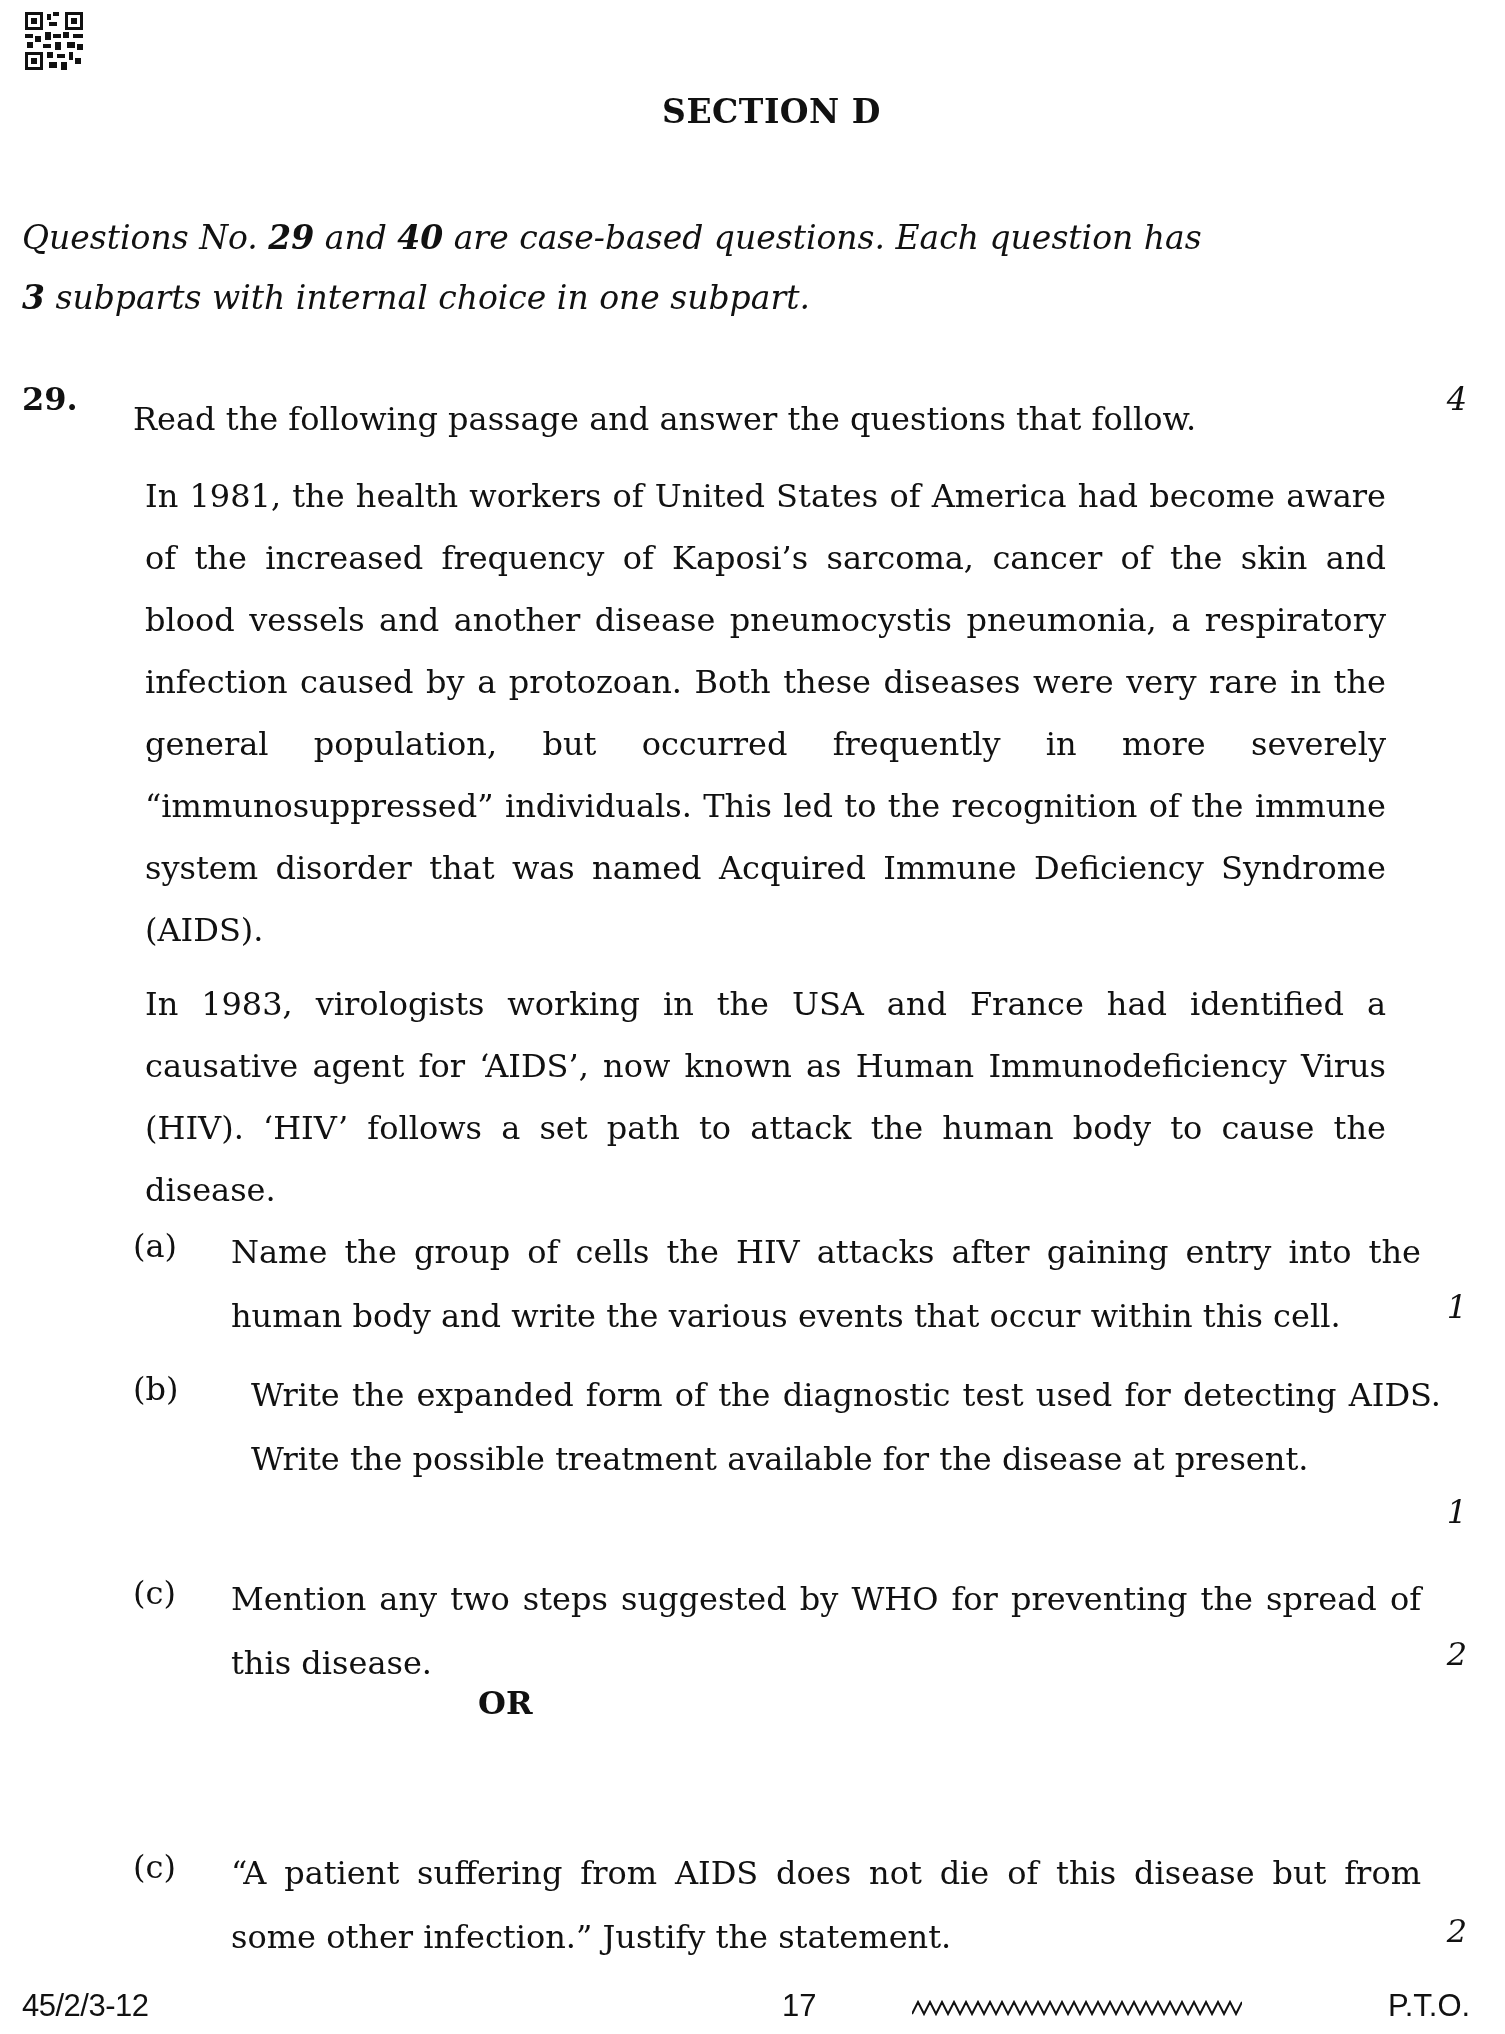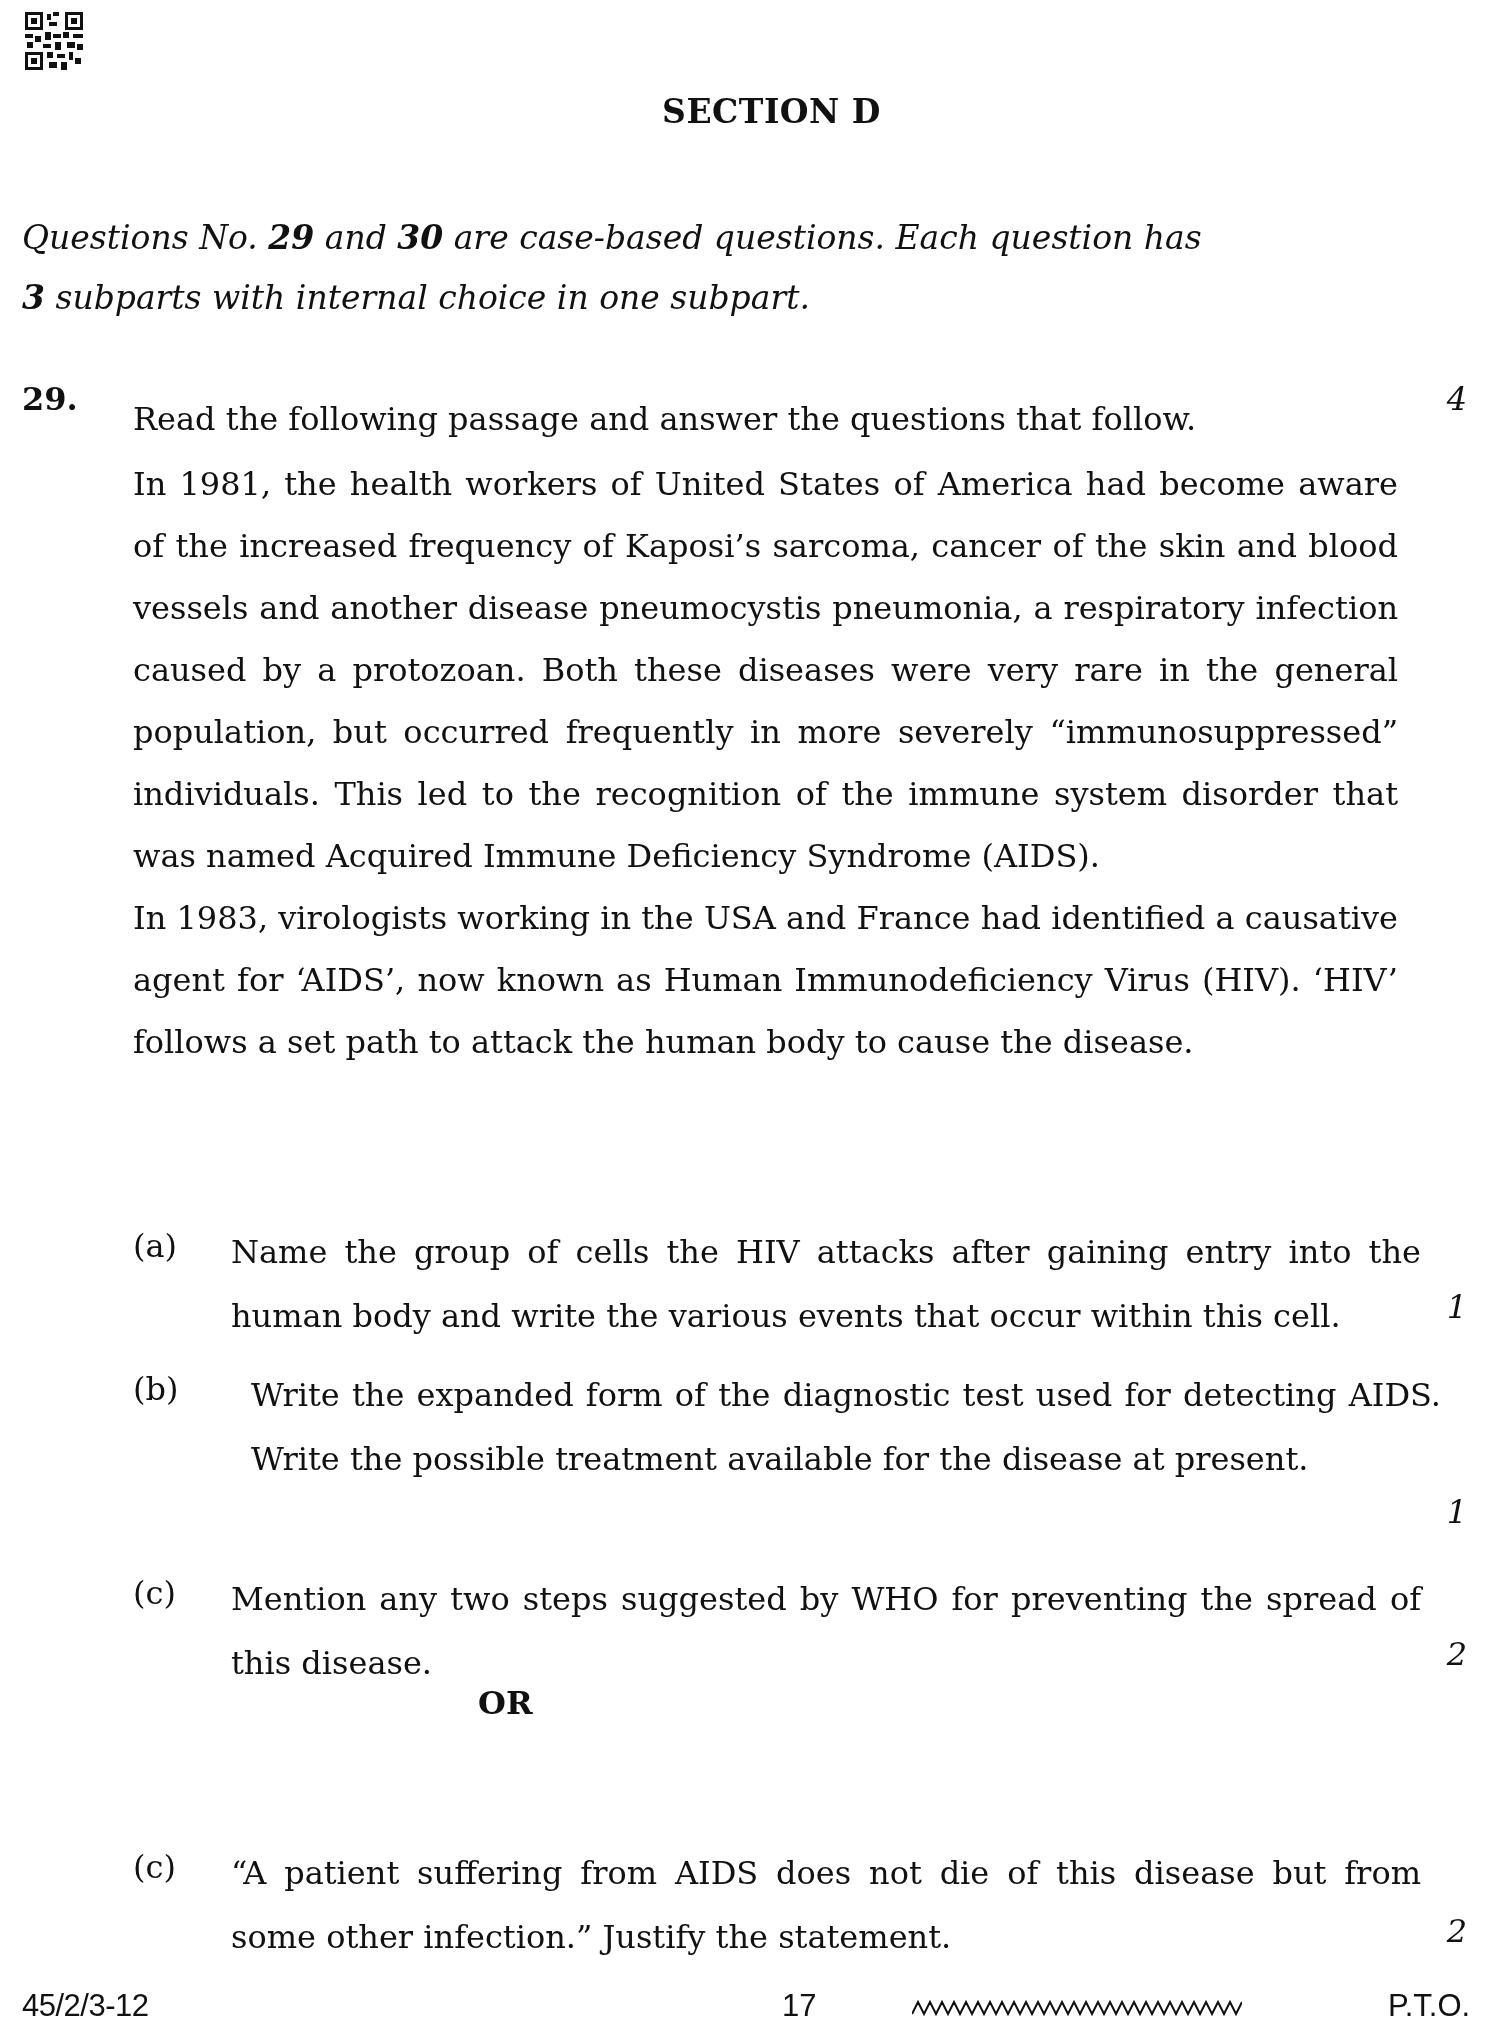--- a/index.html
+++ b/index.html
@@ -28,21 +28,21 @@
   .qhead {
     left: 133px; top: 380px; font-size: 32px; margin-top: 20px;
   }
   .mark {
     font-style: italic; font-size: 32px; width: 40px; text-align: right;
   }
   .passage {
     left: 133px; width: 1265px; font-size: 32px; line-height: 62px;
     text-align: justify;
   }
-  .passage p { margin: 0; }
+  .passage p { margin: 12px; }
   .sub-label { left: 133px; font-size: 32px; }
   .sub-text {
     left: 231px; width: 1190px; font-size: 32px; line-height: 64px;
     text-align: justify;
   }
   .last-line { text-align-last: left; }
   .or-label {
     left: 478px; top: 1684px; font-weight: bold; font-size: 32px;
   }
   .footer-code {
@@ -92,21 +92,21 @@
   <rect x="16" y="21" width="4" height="2" fill="#111"></rect>
     <rect x="22" y="20" width="2" height="4" fill="#111"></rect>
     <rect x="25" y="23" width="3" height="3" fill="#111"></rect>
   <rect x="12" y="25" width="4" height="3" fill="#111"></rect>
     <rect x="18" y="25" width="3" height="4" fill="#111"></rect>
 </svg>
 
 <div class="abs section-title">SECTION D</div>
 
 <div class="abs intro">
-  <span>Questions No. </span><b>29</b><span> and </span><b>30</b><span> are case-based questions. Each question has</span><br>
+  <span>Questions No. </span><b>29</b><span> and </span><b>40</b><span> are case-based questions. Each question has</span><br>
   <b>3</b><span> subparts with internal choice in one subpart.</span>
 </div>
 
 <div class="abs qnum">29.</div>
 <div class="abs qhead">Read the following passage and answer the questions that follow.</div>
 <div class="abs mark" style="left:1427px; top:380px;">4</div>
 
 <div class="abs passage" style="top:453px;">
   <p class="last-line">In 1981, the health workers of United States of America had become aware of the increased frequency of Kaposi’s sarcoma, cancer of the skin and blood vessels and another disease pneumocystis pneumonia, a respiratory infection caused by a protozoan. Both these diseases were very rare in the general population, but occurred frequently in more severely “immunosuppressed” individuals. This led to the recognition of the immune system disorder that was named Acquired Immune Deficiency Syndrome (AIDS).</p>
   <p class="last-line">In 1983, virologists working in the USA and France had identified a causative agent for ‘AIDS’, now known as Human Immunodeficiency Virus (HIV). ‘HIV’ follows a set path to attack the human body to cause the disease.</p>

